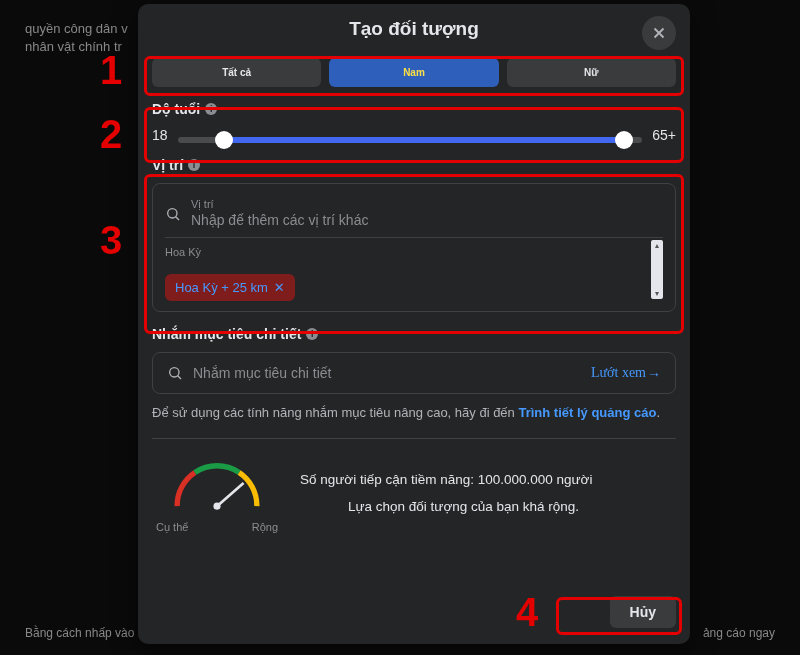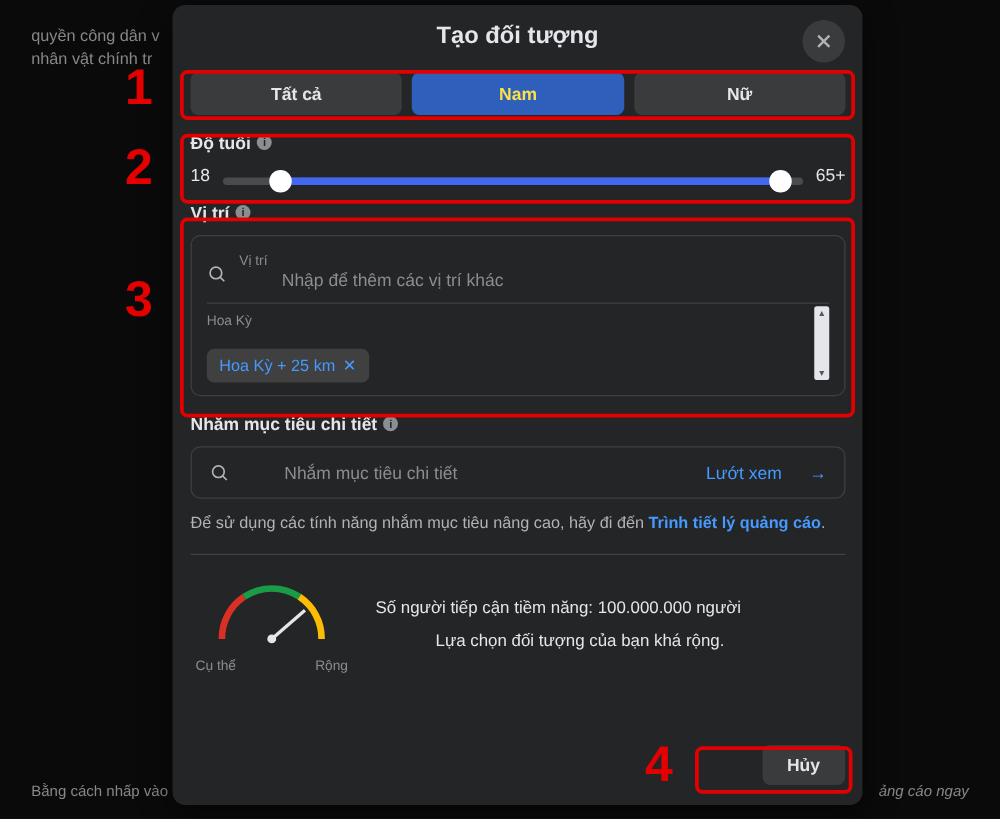--- a/index.html
+++ b/index.html
@@ -27,21 +27,20 @@
       left: 25px;
       color: #888;
       font-size: 12px;
     }
     .bg-bottom-right {
       position: absolute;
       bottom: 15px;
       right: 25px;
       color: #888;
       font-size: 12px;
-      font-style: italic;
     }
     .modal {
       position: absolute;
       left: 138px;
       top: 4px;
       width: 552px;
       height: 640px;
       background: #242526;
       border-radius: 10px;
       box-shadow: 0 8px 24px rgba(0,0,0,0.5);
@@ -84,21 +83,21 @@
       gap: 8px;
       margin-bottom: 14px;
     }
     .seg-btn {
       flex: 1;
       background: #3a3b3c;
       border: none;
       border-radius: 6px;
       color: #e4e6eb;
       padding: 9px 0;
-      font-size: 14px;
+      font-size: 10px;
       font-weight: 600;
       cursor: pointer;
     }
     .seg-btn.active {
       background: #2d5fbb;
       color: #fde047;
     }
     .section { margin-bottom: 14px; }
     .section-label {
       font-size: 14px;
@@ -172,38 +171,37 @@
       color: #8a8d91;
       margin-bottom: 1px;
     }
     .search-input {
       background: transparent;
       border: none;
       color: #fde047;
       font-size: 14px;
       width: 100%;
       outline: none;
-      margin-left: 34px;
     }
     .search-input::placeholder { color: #8a8d91; }
     .loc-sec {
       border-top: 1px solid #3e4042;
       padding-top: 8px;
       position: relative;
     }
     .loc-label {
       font-size: 11px;
       color: #8a8d91;
       margin-bottom: 16px;
     }
     .chip {
       display: inline-flex;
       align-items: flex-end;
       gap: 6px;
-      background: #404040;
+      background: #7f1d1d;
       color: #4599ff;
       padding: 6px 10px;
       border-radius: 6px;
       font-size: 13px;
       font-weight: 500;
     }
     .chip-x { cursor: pointer; font-weight: 400; }
     .scroll-stub {
       position: absolute;
       right: 0;
@@ -227,22 +225,23 @@
       border: 1px solid #3e4042;
       border-radius: 8px;
       padding: 12px 14px;
     }
     .browse-link {
       color: #4599ff;
       font-size: 14px;
       font-weight: 500;
       display: flex;
       align-items: center;
-      gap: 22px;
+      gap: 1px;
       cursor: pointer;
+      font-family: Liberation Serif, serif;
     }
     .hint-text {
       font-size: 13px;
       color: #b0b3b8;
       margin-top: 10px;
       line-height: 1.4;
     }
     .hint-text a { color: #4599ff; text-decoration: none; font-weight: 600; }
     .divider {
       height: 1px;

